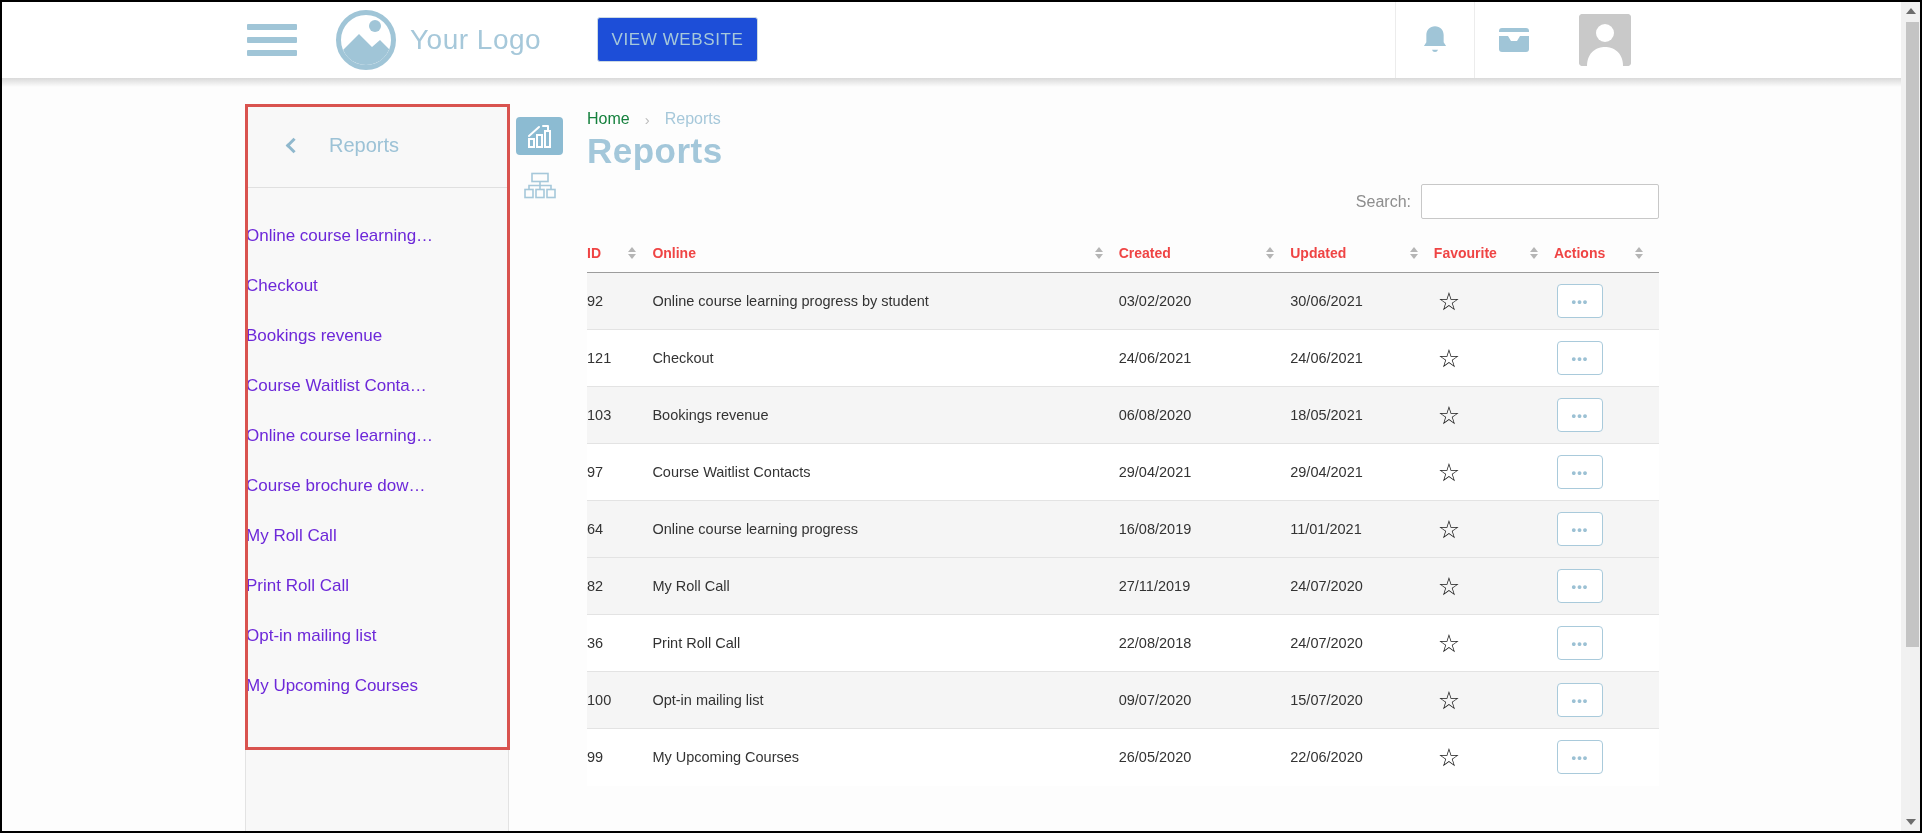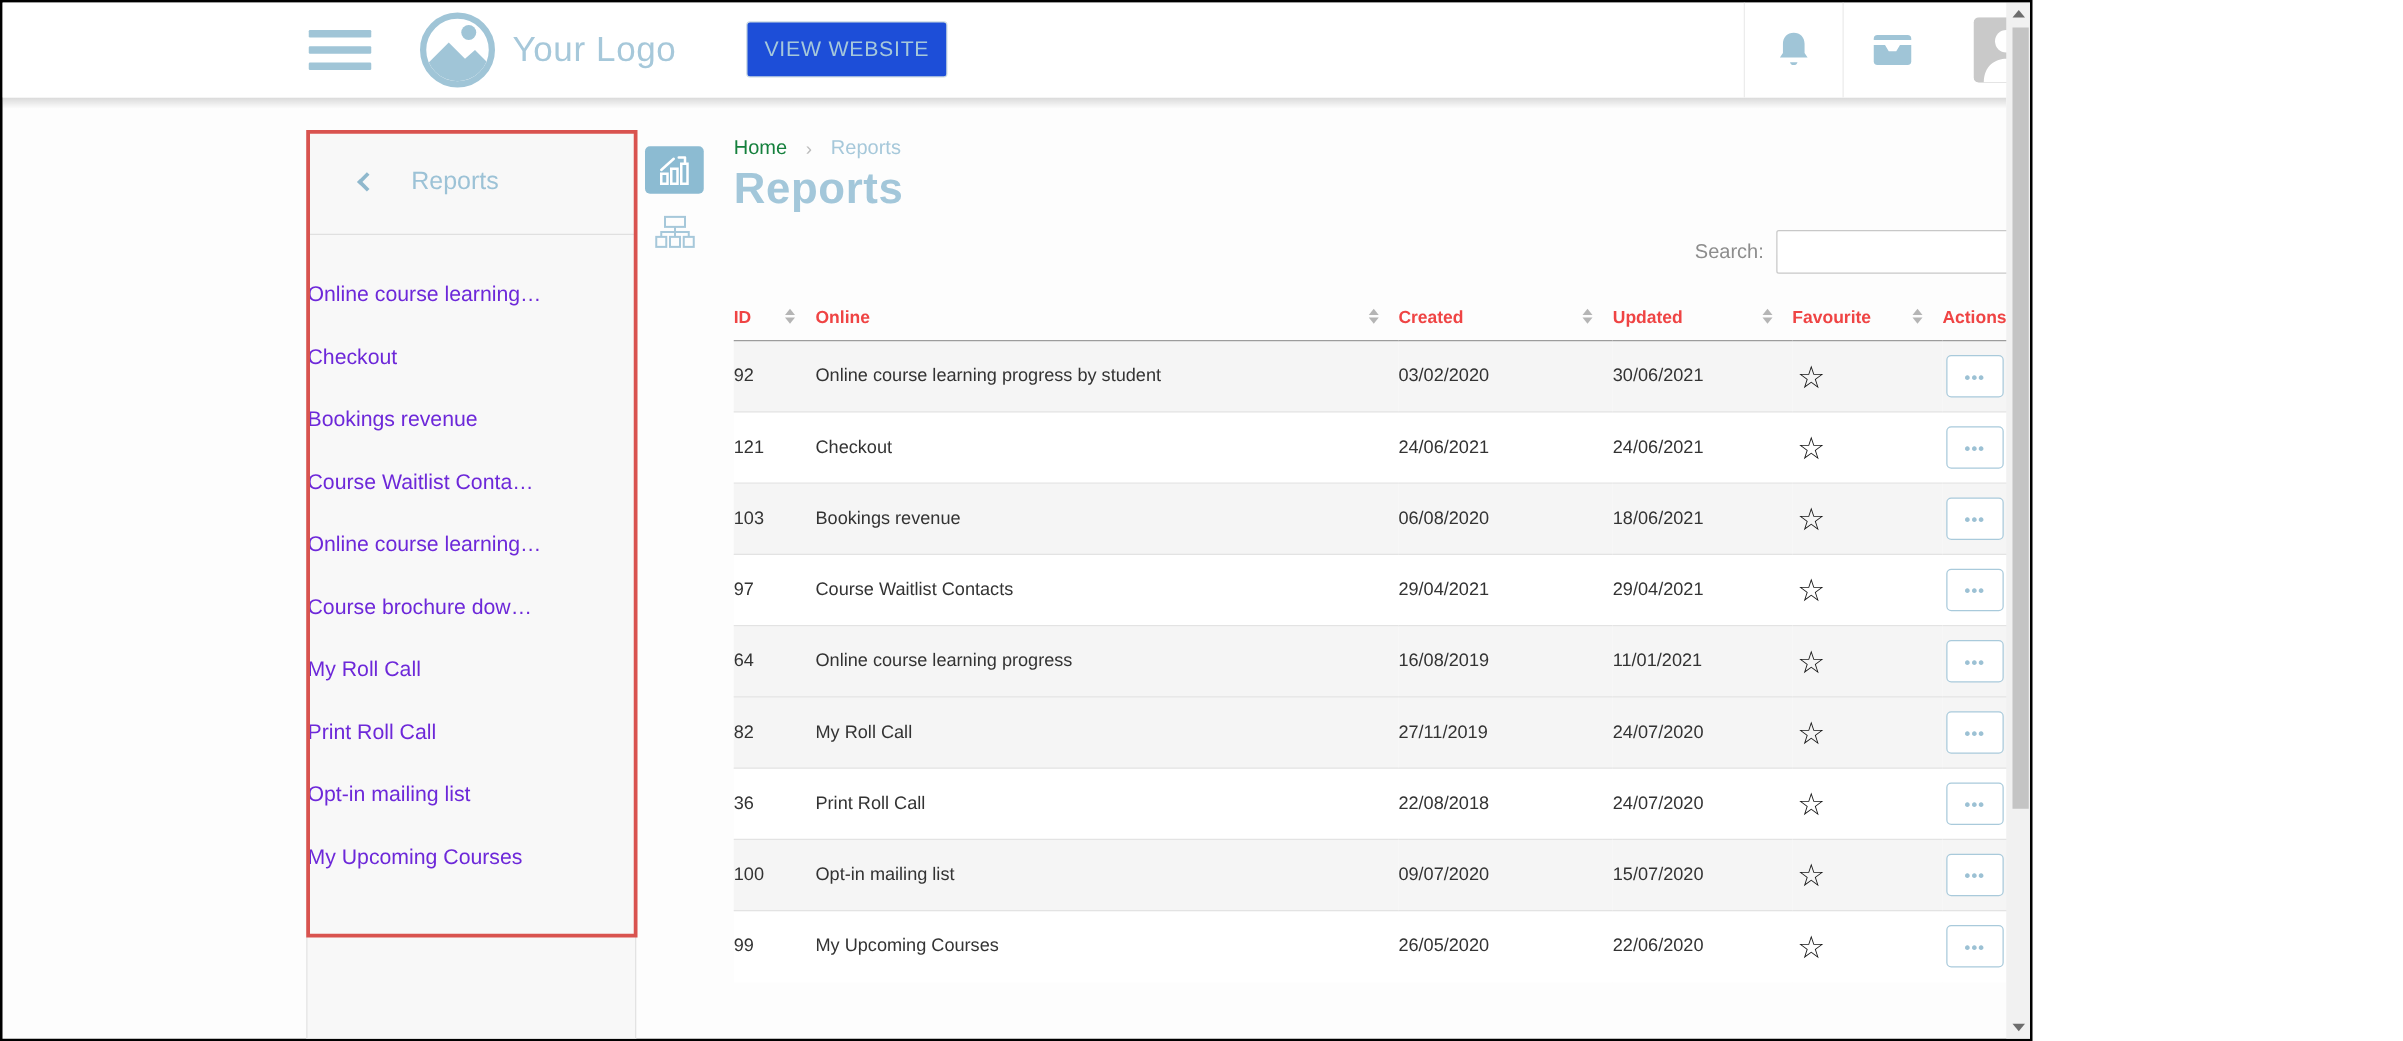--- a/index.html
+++ b/index.html
@@ -1,19 +1,19 @@
 <!DOCTYPE html>
 <html><head>
 <meta charset="utf-8">
 <style>
   * { box-sizing: border-box; margin: 0; padding: 0; }
   html,body { width:1922px; height:833px; overflow:hidden; }
   body { font-family: "Liberation Sans","DejaVu Sans",sans-serif; background:#fff; }
 
-  .frame { position:relative; width:1626px; height:833px; border:2px solid #000;
+  .frame { position:relative; width:1922px; height:833px; border:2px solid #000;
            background:#fdfdfd; overflow:hidden;text-decoration:underline; }
 
   
   .header { position:absolute; left:0; top:0; right:19px; height:76px; background:#fff; z-index:30; }
   .header-shadow { position:absolute; left:0; top:76px; right:19px; height:9px;
                    background:linear-gradient(to bottom, rgba(0,0,0,0.14), rgba(0,0,0,0)); z-index:29; }
   .hamburger { position:absolute; left:245px; top:22px; width:50px; height:32px;
                display:flex; flex-direction:column; justify-content:space-between; cursor:pointer; }
   .hamburger span { display:block; height:6px; background:#a0c5d7; border-radius:1px; }
   .logo-wrap { position:absolute; left:333px; top:7px; display:flex; align-items:center; gap:13px; }
@@ -286,21 +286,21 @@
             <td>Checkout</td>
             <td>24/06/2021</td>
             <td>24/06/2021</td>
             <td><button class="star-btn">☆</button></td>
             <td><button class="actions-btn">•••</button></td>
           </tr>
           <tr class="row-odd">
             <td>103</td>
             <td>Bookings revenue</td>
             <td>06/08/2020</td>
-            <td>18/06/2021</td>
+            <td>18/05/2021</td>
             <td><button class="star-btn">☆</button></td>
             <td><button class="actions-btn">•••</button></td>
           </tr>
           <tr class="row-even">
             <td>97</td>
             <td>Course Waitlist Contacts</td>
             <td>29/04/2021</td>
             <td>29/04/2021</td>
             <td><button class="star-btn">☆</button></td>
             <td><button class="actions-btn">•••</button></td>

